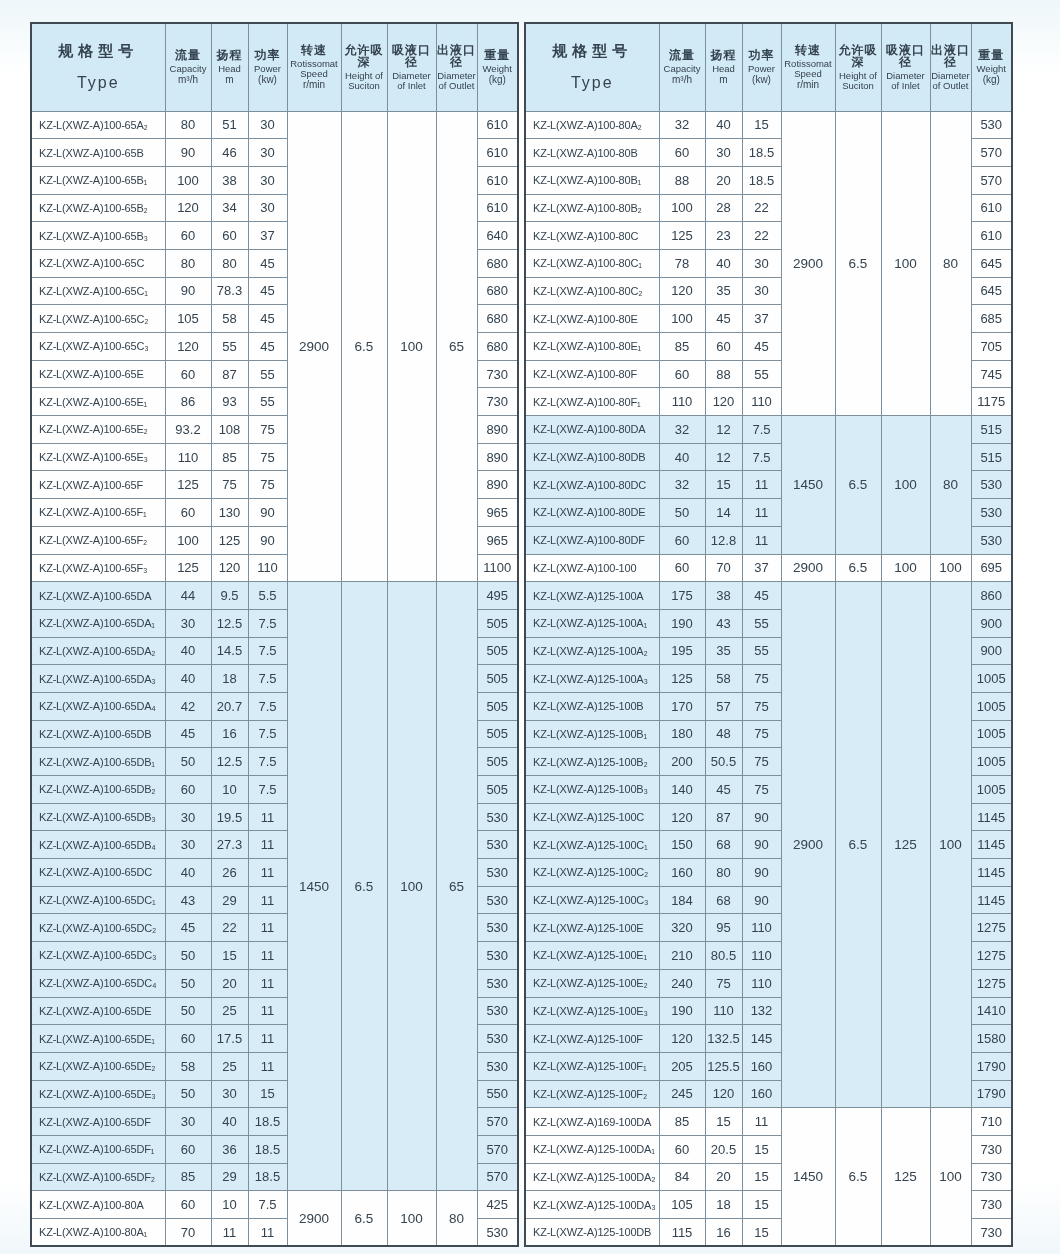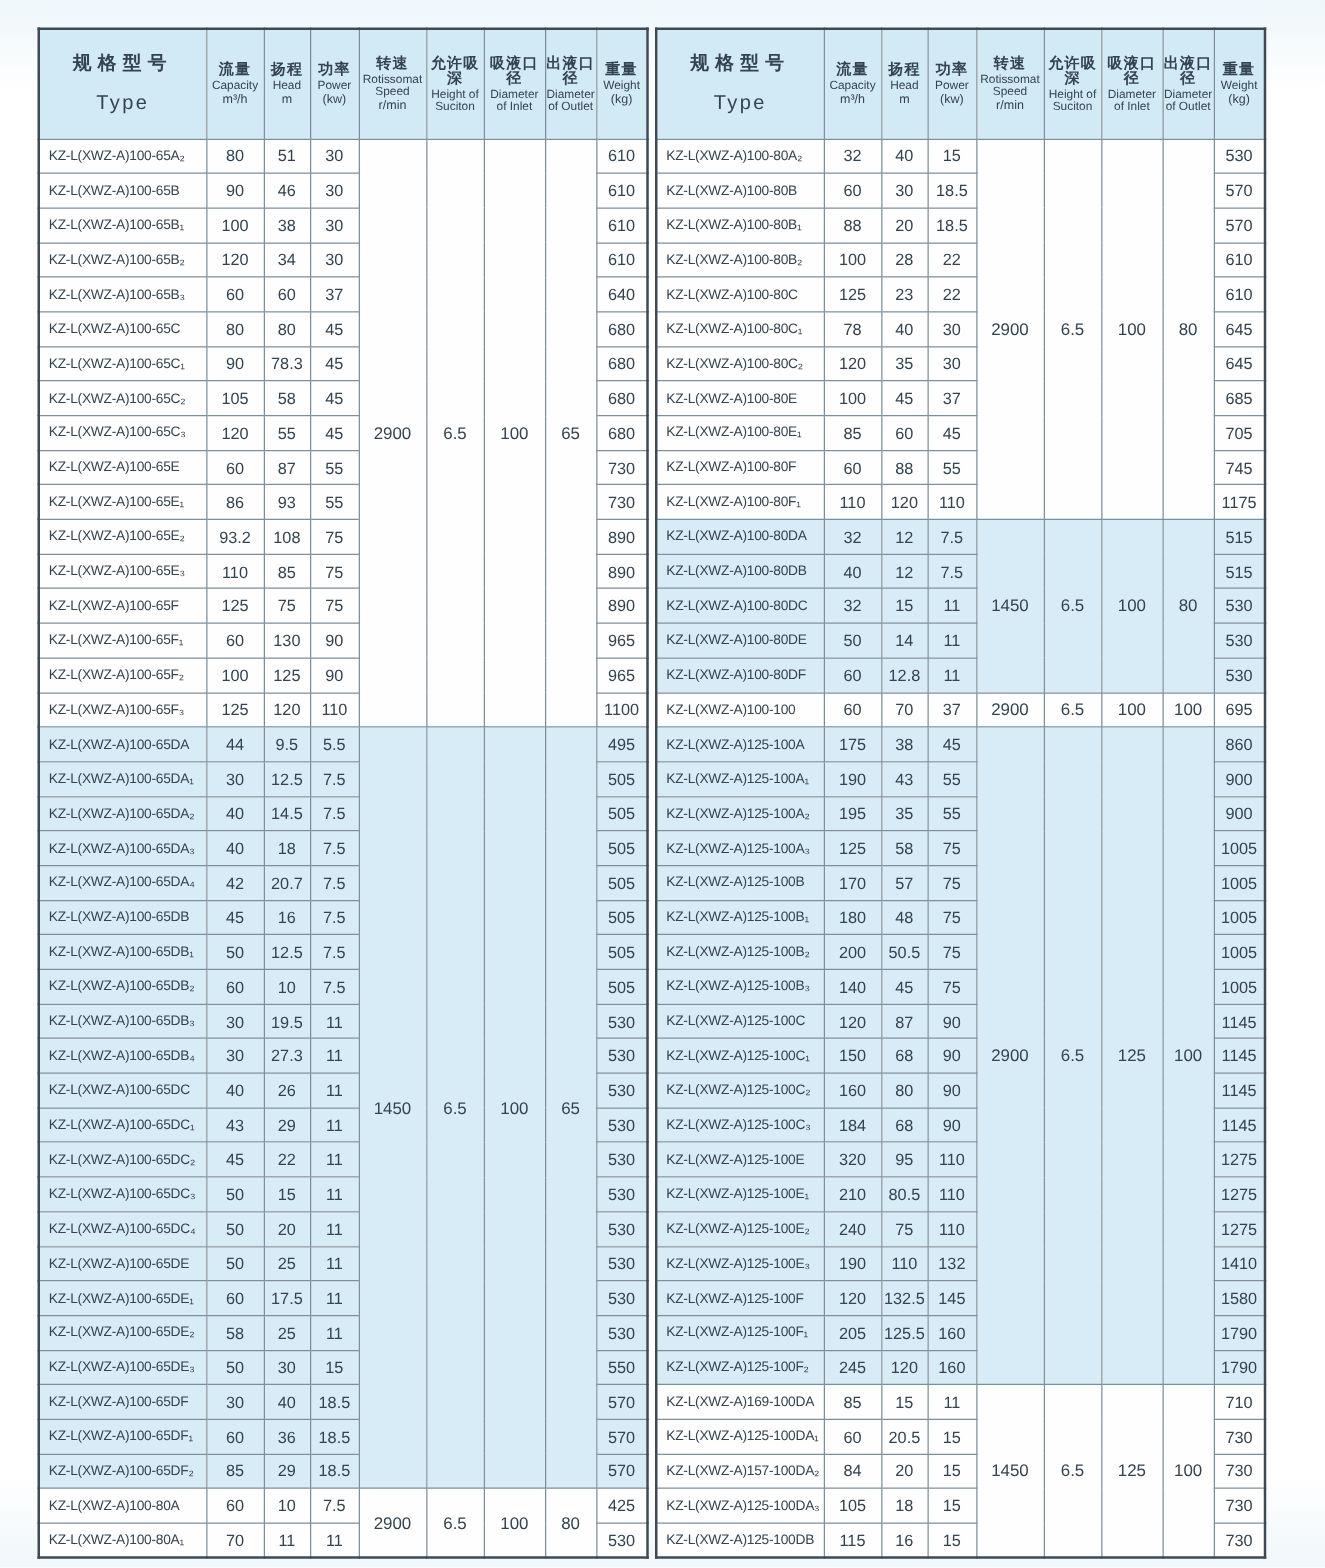--- a/index.html
+++ b/index.html
@@ -768,21 +768,21 @@
           <td>710</td>
         </tr>
         <tr class="white">
           <td class="type">KZ-L(XWZ-A)125-100DA₁</td>
           <td>60</td>
           <td>20.5</td>
           <td>15</td>
           <td>730</td>
         </tr>
         <tr class="white">
-          <td class="type">KZ-L(XWZ-A)157-100DA₂</td>
+          <td class="type">KZ-L(XWZ-A)125-100DA₂</td>
           <td>84</td>
           <td>20</td>
           <td>15</td>
           <td>730</td>
         </tr>
         <tr class="white">
           <td class="type">KZ-L(XWZ-A)125-100DA₃</td>
           <td>105</td>
           <td>18</td>
           <td>15</td>

